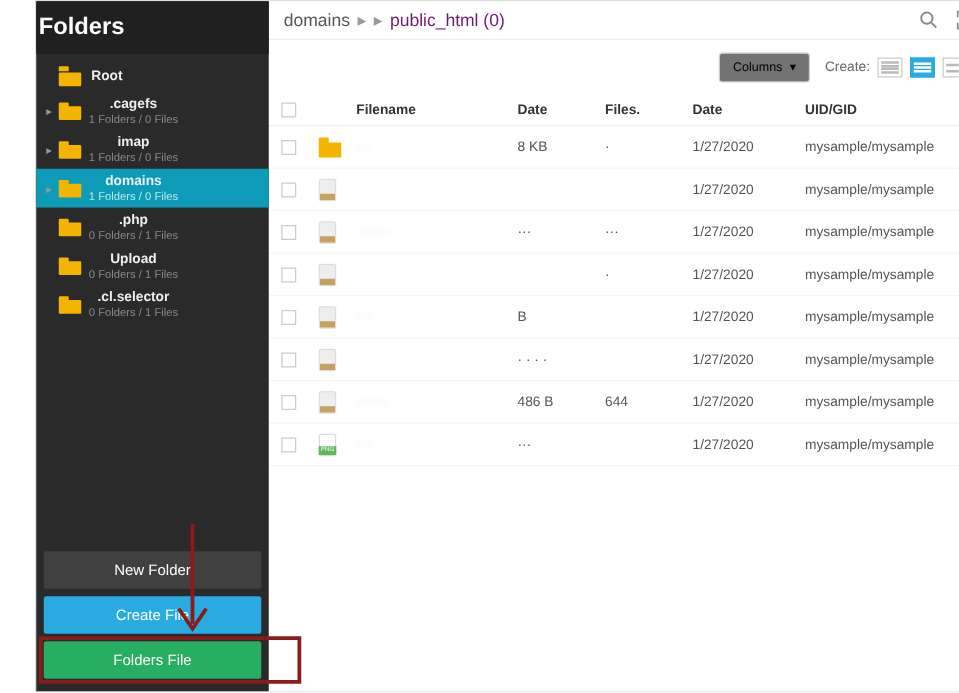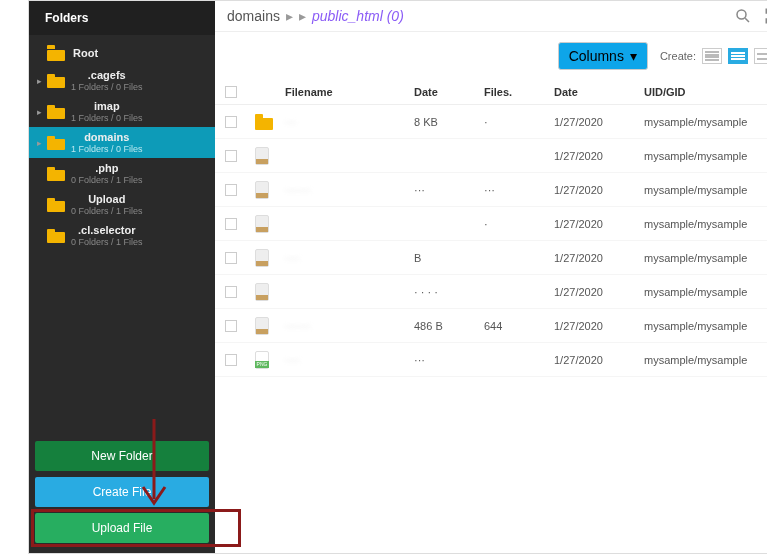--- a/index.html
+++ b/index.html
@@ -1,50 +1,50 @@
 <!DOCTYPE html>
 <html><head>
 <meta charset="utf-8">
 <style>
 * { box-sizing: border-box; margin: 0; padding: 0; }
 body { font-family: Arial, sans-serif; font-size: 12px; background: #fff; width: 767px; height: 554px; overflow: hidden; position: relative; }
 .container { display: flex; width: 767px; height: 554px; border: 1px solid #ddd; margin-left: 28px; position: relative; }
 .sidebar { width: 186px; background: #2a2a2a; color: #fff; display: flex; flex-direction: column; position: relative; }
-.sidebar-header { background: #202020; padding: 10px 16px; font-size: 12px; font-weight: bold; }
+.sidebar-header { background: #202020; padding: 10px 2px; font-size: 19px; font-weight: bold; }
 .tree { flex: 0 0 auto; padding: 6px 0; }
 .tree-item { display: flex; align-items: center; padding: 4px 8px; cursor: pointer; position: relative; }
 .tree-item .chev { width: 10px; color: #999; font-size: 9px; }
 .tree-item .fico { width: 18px; height: 14px; margin-right: 6px; position: relative; }
 .tree-item .fico::before { content:""; position:absolute; left:0; bottom:0; width:18px; height:11px; background:#f4b400; border-radius:1px; }
 .tree-item .fico::after { content:""; position:absolute; left:0; top:0; width:8px; height:4px; background:#f4b400; border-radius:1px 1px 0 0; }
 .tree-item .tlabel { font-size: 11px; font-weight: bold; color: #eee; }
 .tree-item .tsub { font-size: 9px; color: #888; margin-top: 1px; }
 .tree-item .tblock { display: flex; flex-direction: column; text-align: center; }
 .tree-item.selected { background: #0d9bb8; }
 .tree-item.selected .tsub { color: #b8e8f0; }
 .tree-item.root .fico { width: 20px; height: 16px; }
 .sidebar-buttons { margin-top: auto; padding: 0 6px 10px 6px; display: flex; flex-direction: column; gap: 6px; }
 .sbtn { height: 30px; border: none; color: #fff; font-size: 12px; cursor: pointer; border-radius: 2px; }
-.sbtn.newf { background: #15803d; }
+.sbtn.newf { background: #404040; }
 .sbtn.crea { background: #29abe2; }
 .sbtn.upld { background: #27ae60; }
 .highlight-box { position: absolute; border: 3px solid #8b1a1a; pointer-events: none; }
 .arrow { position: absolute; pointer-events: none; }
 
 .main { flex: 1; background: #fff; display: flex; flex-direction: column; }
 .topbar { display: flex; align-items: center; padding: 6px 12px; border-bottom: 1px solid #eee; }
 .breadcrumb { display: flex; align-items: center; gap: 6px; color: #555; font-size: 14px; }
 .breadcrumb .sep { color: #999; }
 .breadcrumb .bitem { cursor: pointer; }
-.breadcrumb .bitem.cur { color: #8b5cf6; font-style: italic; }
+.breadcrumb .bitem.cur { color: #701a75; }
 .tb-right { margin-left: auto; display: flex; gap: 12px; align-items: center; color: #888; }
 .tb-icon { width: 18px; height: 18px; cursor: pointer; }
 
 .controls { display: flex; align-items: center; justify-content: flex-end; gap: 12px; padding: 10px 20px; }
-.columns-btn { border: 1px solid #ccc; border-radius: 3px; padding: 5px 10px; font-size: 14px; cursor: pointer; background: #0ea5e9; display: flex; align-items: center; gap: 6px; }
+.columns-btn { border: 1px solid #ccc; border-radius: 3px; padding: 5px 10px; font-size: 10px; cursor: pointer; background: #737373; display: flex; align-items: center; gap: 6px; }
 .density { display: flex; align-items: center; gap: 6px; font-size: 11px; color: #666; }
 .dbtn { width: 20px; height: 16px; border: 1px solid #ccc; cursor: pointer; display: flex; flex-direction: column; justify-content: space-around; padding: 2px; background: #fff; }
 .dbtn.active { background: #29abe2; border-color: #29abe2; }
 .dbtn span { height: 2px; background: #bbb; }
 .dbtn.active span { background: #fff; }
 
 .table { width: 100%; }
 .thead, .trow { display: grid; grid-template-columns: 30px 30px 1fr 70px 70px 90px 140px; align-items: center; padding: 6px 10px; font-size: 11px; }
 .thead { color: #333; font-weight: bold; border-bottom: 1px solid #eee; }
 .trow { border-bottom: 1px solid #f5f5f5; color: #555; height: 34px; }
@@ -118,21 +118,21 @@
         <span class="fico"></span>
         <span class="tblock">
             <span class="tlabel">.cl.selector</span>
             <span class="tsub">0 Folders / 1 Files</span>
           </span>
       </div>
     </div>
     <div class="sidebar-buttons">
       <button class="sbtn newf">New Folder</button>
       <button class="sbtn crea">Create File</button>
-      <button class="sbtn upld">Upload File</button>
+      <button class="sbtn upld">Folders File</button>
     </div>
 
     <svg class="arrow" style="left:110px; top:418px;" width="30" height="100">
       <line x1="15" y1="0" x2="15" y2="80" stroke="#8b1a1a" stroke-width="3"></line>
       <polyline points="4,68 15,84 26,68" fill="none" stroke="#8b1a1a" stroke-width="3"></polyline>
     </svg>
     <div class="highlight-box" style="left:2px; top:508px; width:210px; height:38px;"></div>
   </div>
 
   <div class="main">

